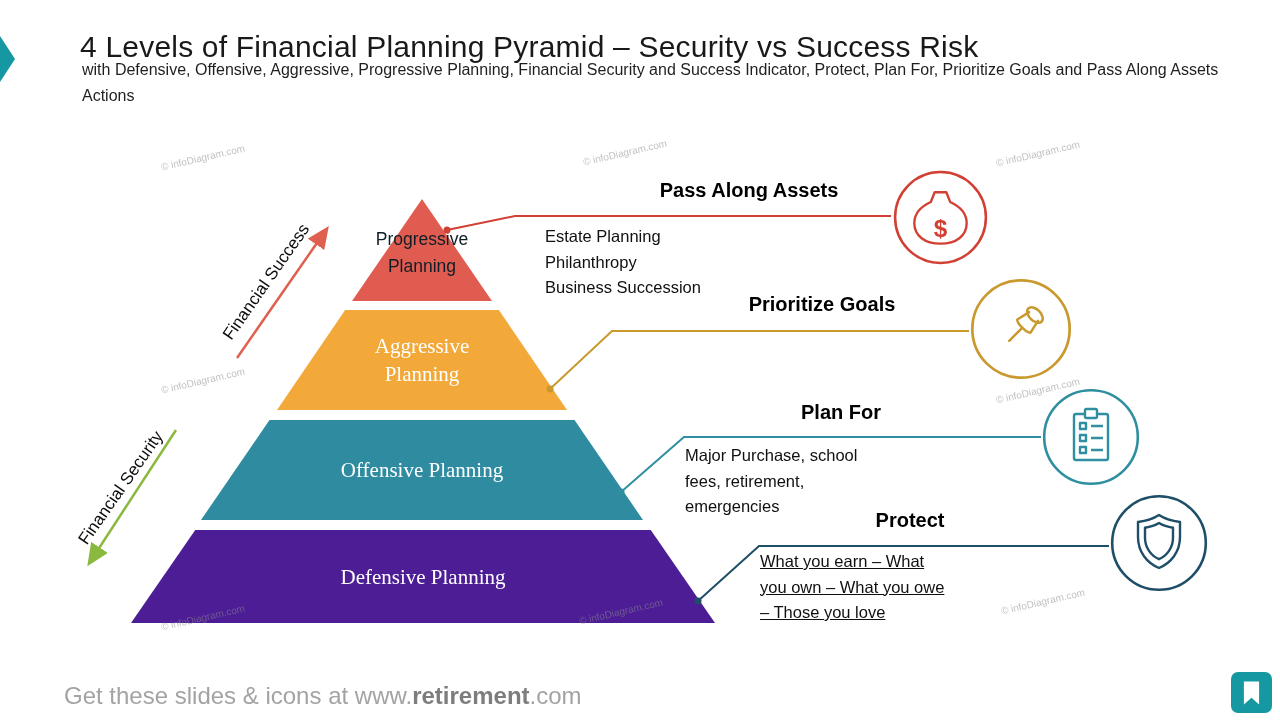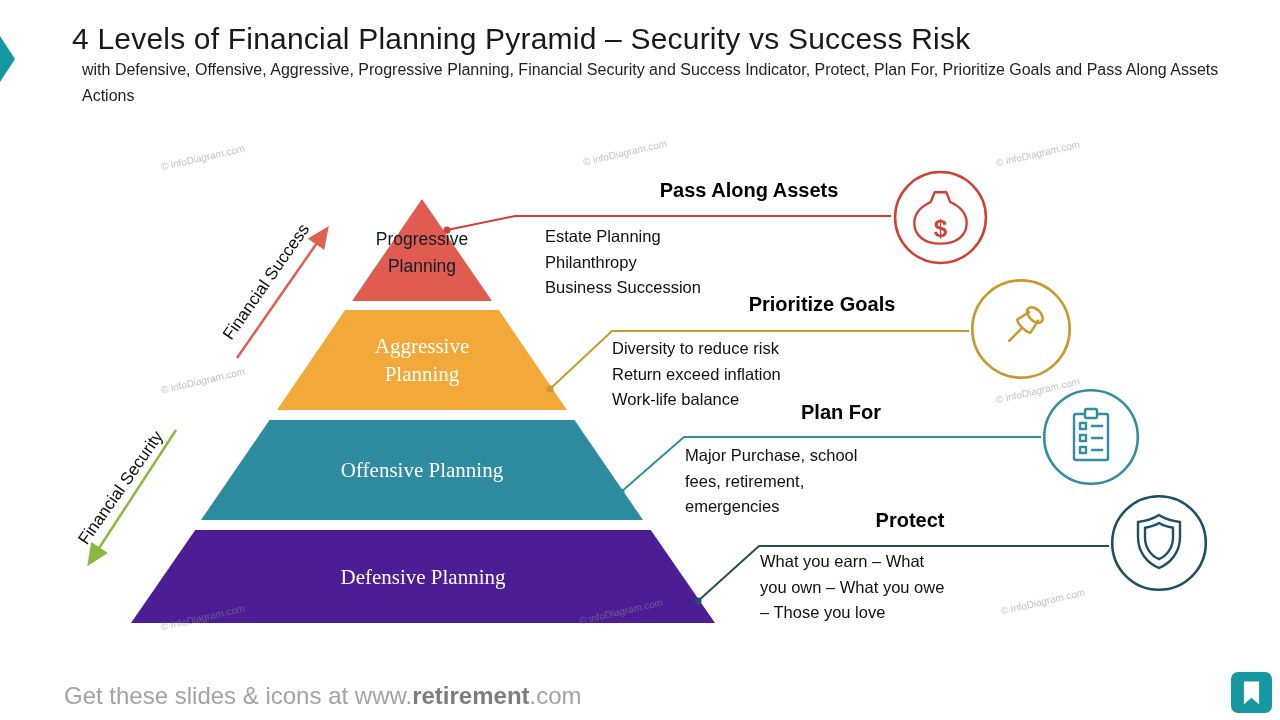--- a/index.html
+++ b/index.html
@@ -2,21 +2,21 @@
 <html><head>
 <meta charset="utf-8">
 <style>
   html,body{margin:0;padding:0;background:#fff;}
   .slide{position:relative;width:1280px;height:720px;background:#fff;overflow:hidden;
          font-family:"Liberation Sans",sans-serif;color:#1b1b1b;}
 
   .accent-flag{position:absolute;left:0;top:36px;width:15px;height:46px;background:#1598a2;
                clip-path:polygon(0 0,100% 50%,0 100%);}
 
-  .page-title{position:absolute;left:64px;top:14px;margin:8px;font-size:30px;font-weight:500;
+  .page-title{position:absolute;left:64px;top:14px;margin:16px;font-size:30px;font-weight:500;
               color:#191919;letter-spacing:.2px;text-align:right;}
   .page-subtitle{position:absolute;left:82px;top:57px;margin:0;font-size:16px;line-height:26px;
                  max-width:1170px;color:#1f1f1f;}
 
   .level{position:absolute;display:flex;align-items:center;justify-content:center;
          color:#fff;font-size:21px;text-align:center;font-family:Liberation Serif, serif;}
   .lvl-label{white-space:pre-line;line-height:28px;}
   .lvl-progressive{left:352px;top:199px;width:140px;height:102px;background:#e15c50;
                    clip-path:polygon(50% 0,100% 100%,0 100%);}
   .lvl-aggressive{left:277px;top:310px;width:290px;height:100px;background:#f3a93a;
@@ -40,21 +40,21 @@
   .ch-0{left:599px;top:179px;}
   .ch-1{left:672px;top:293px;}
   .ch-2{left:691px;top:401px;}
   .ch-3{left:760px;top:509px;}
 
   .callout-desc{position:absolute;font-size:16.5px;line-height:25.5px;color:#101010;
                 white-space:pre-line;}
   .cd-0{left:545px;top:224px;}
   .cd-1{left:612px;top:336px;}
   .cd-2{left:685px;top:443px;}
-  .cd-3{left:760px;top:549px;}
+  .cd-3{left:760px;top:549px;text-decoration:underline;}
 
   .icon-badge{position:absolute;}
   .ib-0{left:892px;top:169px;width:97px;height:97px;}
   .ib-1{left:969px;top:277px;width:104px;height:104px;}
   .ib-2{left:1041px;top:387px;width:100px;height:100px;}
   .ib-3{left:1109px;top:493px;width:100px;height:100px;}
   .icon-badge svg{display:block;width:100%;height:100%;}
 
   .wm{position:absolute;font-size:10px;color:rgba(140,140,140,.55);
       transform:rotate(-13deg);white-space:nowrap;}
@@ -119,23 +119,20 @@
 
   <div class="axis-label axis-success">Financial Success</div>
   <div class="axis-label axis-security">Financial Security</div>
 
   <div class="callout-heading ch-0">Pass Along Assets</div>
   <div class="callout-desc cd-0">Estate Planning
 Philanthropy
 Business Succession</div>
 
   <div class="callout-heading ch-1">Prioritize Goals</div>
-  <div class="callout-desc cd-1">Diversity to reduce risk
-Return exceed inflation
-Work-life balance</div>
 
   <div class="callout-heading ch-2">Plan For</div>
   <div class="callout-desc cd-2">Major Purchase, school
 fees, retirement,
 emergencies</div>
 
   <div class="callout-heading ch-3">Protect</div>
   <div class="callout-desc cd-3">What you earn – What
 you own – What you owe
 – Those you love</div>

